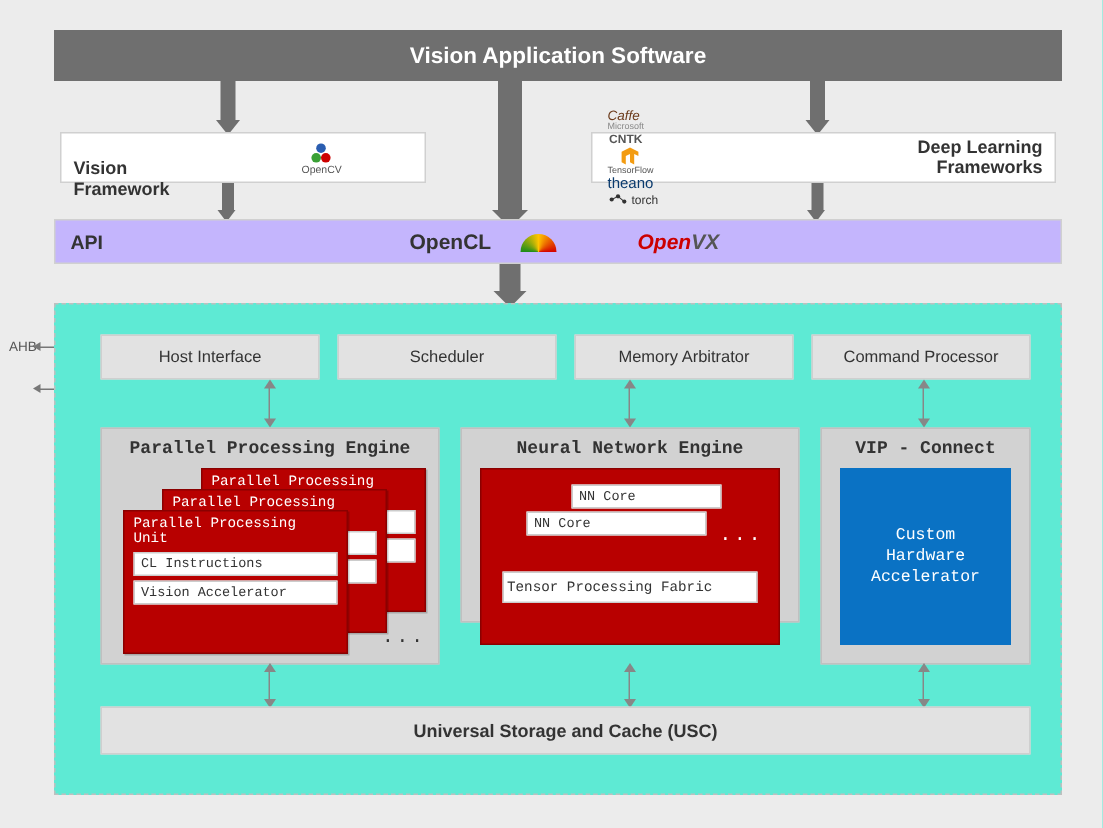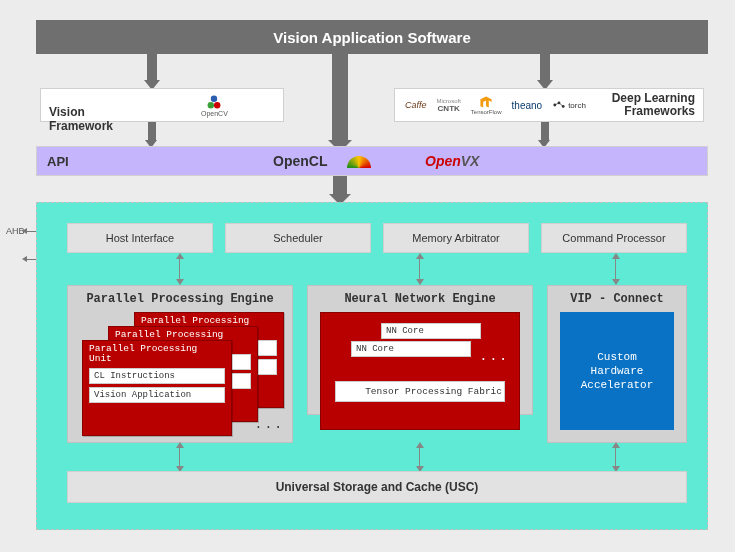--- a/index.html
+++ b/index.html
@@ -24,21 +24,21 @@
   .fw-box {
     position: absolute;
     background: #fff;
     border: 1px solid #d0d0d0;
     display: flex; align-items: center;
   }
   .vision-fw { left: 40px; top: 88px; width: 244px; height: 34px; padding: 0 8px; }
   .dl-fw { left: 394px; top: 88px; width: 310px; height: 34px; justify-content: flex-end; padding: 0 8px; }
   .fw-label { font-weight: bold; font-size: 12px; line-height: 1.1; }
   .dl-label { text-align: right; }
-  .fw-logos { display: flex; align-items: center; gap: 10px; position: absolute; }
+  .fw-logos { display: flex; align-items: flex-start; position: absolute; flex-direction: column; }
   .vf-logos { left: 160px; }
   .dl-logos { left: 10px; }
   .logo-stub { display: flex; flex-direction: column; align-items: center; font-size: 7px; color: #555; }
   .logo-icon { width: 16px; height: 16px; border-radius: 3px; }
   .api-box {
     position: absolute;
     left: 36px; top: 146px;
     width: 672px; height: 30px;
     background: #c4b5fd;
     border: 1px solid #d0d0d0;
@@ -120,21 +120,21 @@
     position: relative; margin: 2px 12px 0 12px; height: 118px;
     background: #b80000; border: 1px solid #8a0000;
     padding: 6px;
   }
   .nn-core {
     position: absolute; background: #fff; border: 1px solid #ccc;
     font-size: 9px; padding: 2px 4px;
   }
   .nn-core-2 { left: 60px; top: 10px; width: 100px; }
   .nn-core-1 { left: 30px; top: 28px; width: 120px; }
-  .tpf { position: absolute; left: 14px; right: 14px; top: 68px; background:#fff; border:1px solid #ccc; text-align:right; font-size:9.5px; padding:4px 2px; }
+  .tpf { position: absolute; left: 14px; right: 14px; top: 68px; background:#fff; border:1px solid #ccc; text-align:left; font-size:9.5px; padding:4px 2px; }
 
   .vip-body {
     margin: 2px 12px 0 12px; height: 118px;
     background: #0a72c4; display:flex; align-items:center; justify-content:center; text-align:center;
     color:#fff; font-size: 11px; line-height:1.3; padding: 0 6px;
   }
 
   .usc-box {
     position: absolute;
     left: 30px; top: 268px;
@@ -253,21 +253,21 @@
         <div class="sub">ructions</div>
       </div>
       <div class="ppu ppu-2">
         <div class="ppu-title">Parallel Processing Unit</div>
         <div class="sub">ctions</div>
         <div class="sub">ructions</div>
       </div>
       <div class="ppu ppu-1">
         <div class="ppu-title">Parallel Processing Unit</div>
         <div class="sub">CL Instructions</div>
-        <div class="sub">Vision Application</div>
+        <div class="sub">Vision Accelerator</div>
       </div>
       <span class="dots" style="right:-4px; bottom:-2px;">...</span>
     </div>
   </div>
 
   <div class="engine-box nne">
     <div class="engine-title">Neural Network Engine</div>
     <div class="nne-body">
       <div class="nn-core nn-core-2">NN Core</div>
       <div class="nn-core nn-core-1">NN Core</div>

